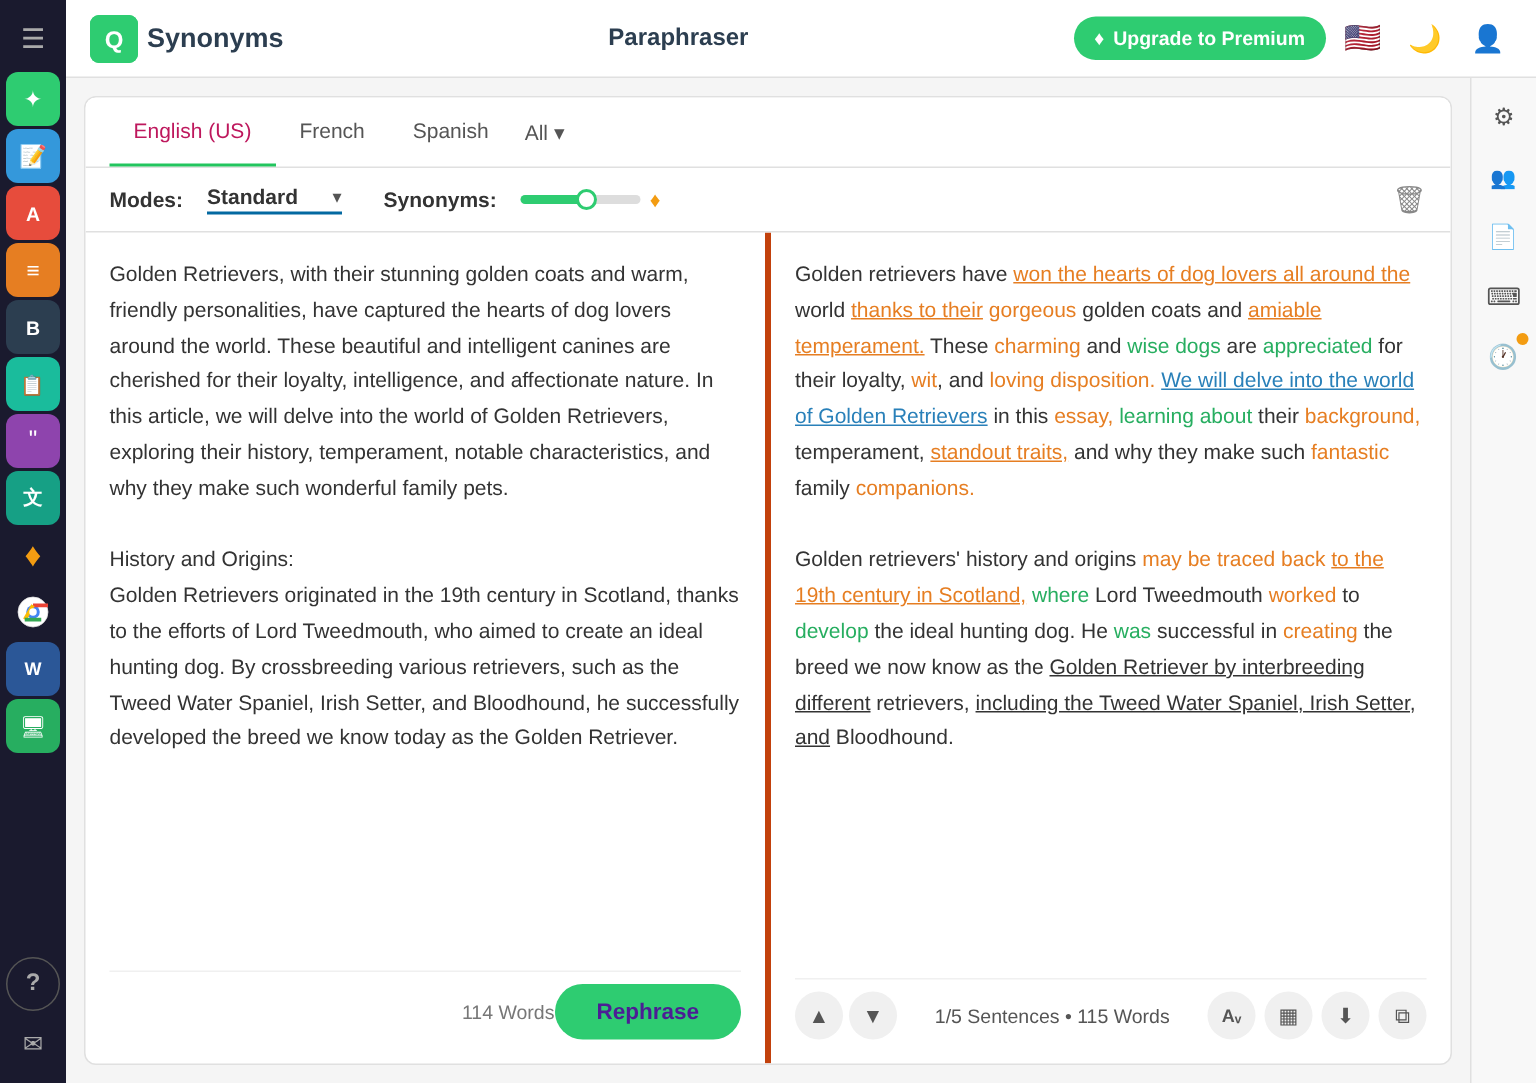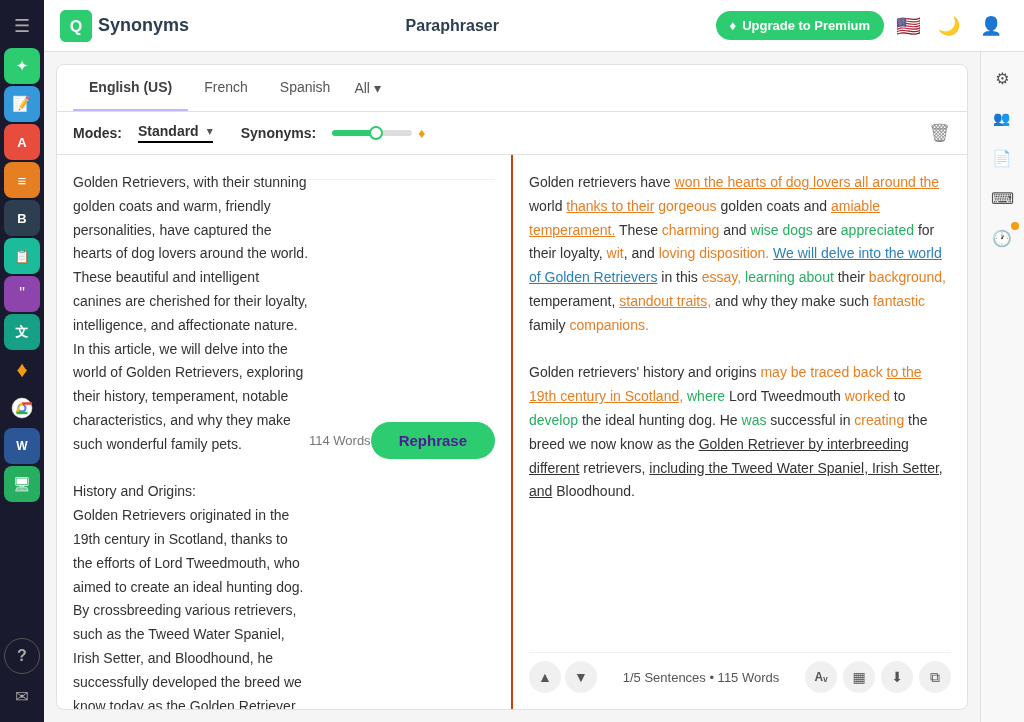--- a/index.html
+++ b/index.html
@@ -195,23 +195,23 @@
     }
     .lang-tab {
       padding: 14px 16px;
       font-size: 14px;
       cursor: pointer;
       color: #555;
       border-bottom: 2px solid transparent;
       white-space: nowrap;
     }
     .lang-tab.active {
-      color: #404040;
-      border-bottom: 2px solid #c4b5fd;
-      font-weight: 700;
+      color: #be185d;
+      border-bottom: 2px solid #22c55e;
+      font-weight: 400;
     }
     .all-dropdown {
       display: flex;
       align-items: center;
       gap: 4px;
       padding: 14px 8px;
       cursor: pointer;
       color: #555;
       font-size: 14px;
     }
@@ -226,22 +226,22 @@
       background: white;
     }
     .modes-label {
       font-size: 14px;
       font-weight: 600;
       color: #333;
     }
     .mode-select-area {
       display: flex;
       align-items: center;
-      gap: 8px;
-      border-bottom: 2px solid #000000;
+      gap: 23px;
+      border-bottom: 2px solid #0369a1;
       padding-bottom: 2px;
     }
     .mode-value {
       font-size: 14px;
       font-weight: 600;
       color: #333;
     }
     .mode-chevron { font-size: 12px; color: #555; }
     .synonyms-label {
       font-size: 14px;
@@ -283,22 +283,23 @@
     
     .editors {
       flex: 1;
       display: flex;
       overflow: hidden;
     }
     .editor-left {
       flex: 1;
       padding: 16px;
       overflow-y: auto;
-      border-right: 2px solid #c2410c;
-      display: flex;
+      border-right: 4px solid #c2410c;
+      display: flex;
+      flex-direction: column;
     }
     .editor-right {
       flex: 1;
       padding: 16px;
       overflow-y: auto;
       display: flex;
       flex-direction: column;
     }
     .editor-text {
       flex: 1;

